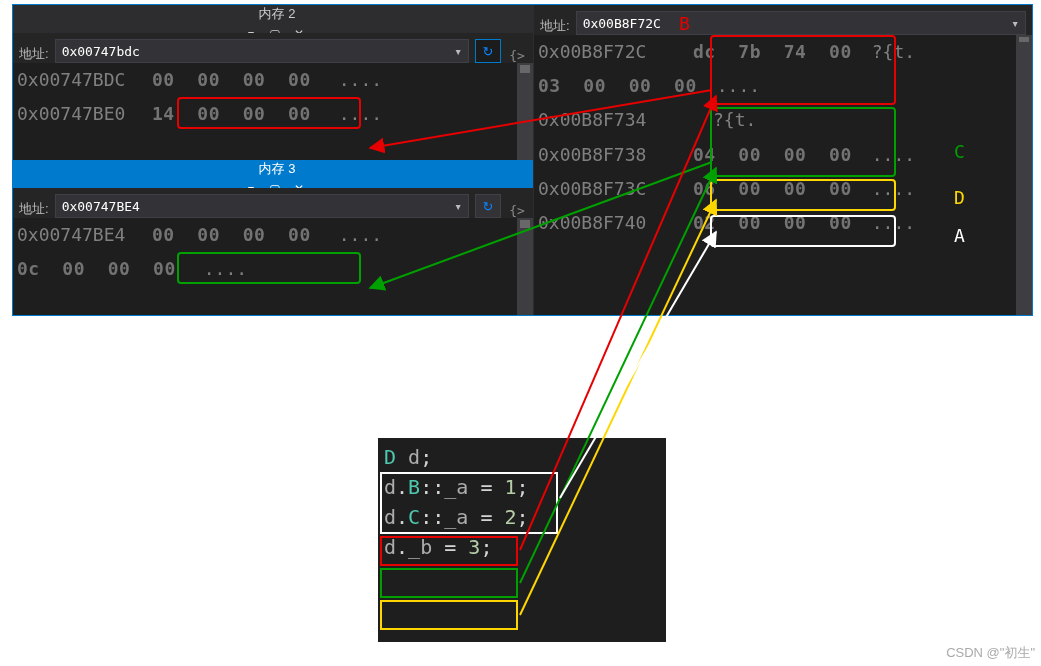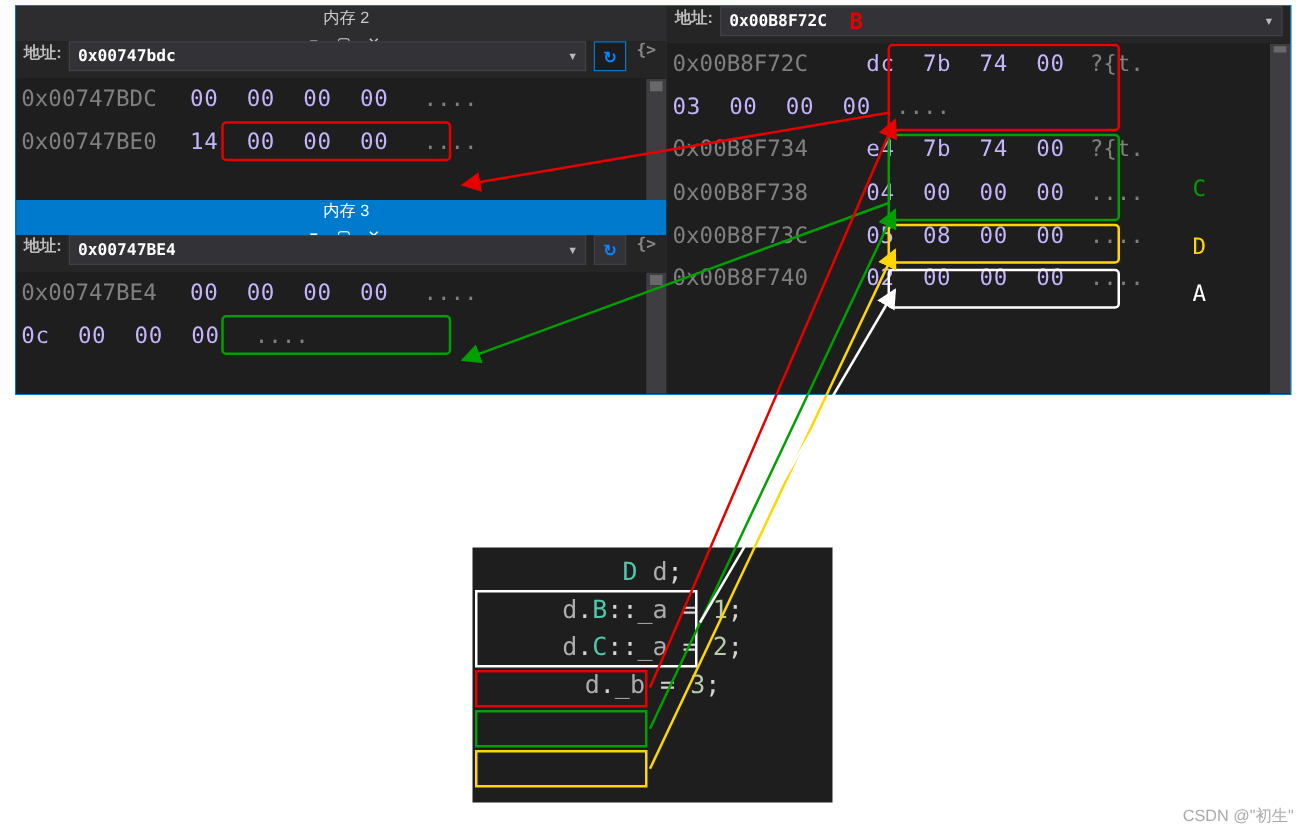--- a/index.html
+++ b/index.html
@@ -46,27 +46,26 @@
   .icon-btn {
     width:22px; height:22px;
     display:flex;align-items:center;justify-content:center;
     color:#ccc; cursor:pointer;
     font-size:12px;
   }
   .panel.title.active .icon-btn { color:#fff; }
   .addrbar {
     height:30px;
     display:flex;
-    align-items:flex-start;
+    align-items:flex-end;
     padding:0 6px;
     gap:6px;
     font-family:"Microsoft YaHei",sans-serif;
     font-size:13px;
     color:#bbb;
-    font-weight:bold;
   }
   .addrbar .lbl { white-space:nowrap; }
   .addrbar .inputwrap {
     flex:1;
     height:22px;
     background:#333337;
     border:1px solid #3f3f46;
     display:flex;
     align-items:center;
     padding:0 6px;
@@ -99,21 +98,21 @@
     line-height:1.9;
     position:relative;
     overflow:hidden;
     padding-left:4px;
     display:flex;
   }
   .hexrows { flex:1; }
   .hexrow { display:flex; align-items:center; }
   .addr { color:#808080; width:135px; white-space:pre;}
   .rightcol .addr{ width:155px;}
-  .bytes { color:#c4b5fd; white-space:pre; letter-spacing:0.5px;}
+  .bytes { color:#737373; white-space:pre; letter-spacing:0.5px;font-weight:bold;}
   .ascii { color:#808080; margin-left:28px; white-space:pre;}
   .rightcol .ascii{ margin-left:20px;}
   .scroll {
     width:16px; background:#3e3e42; position:relative;
   }
   .scroll::before{
     content:""; position:absolute;top:2px;left:3px;right:3px;height:8px;background:#686868;
   }
   .scroll.r::before{ height:5px;}
   
@@ -141,21 +140,21 @@
     left:378px; top:438px;
     width:288px; height:204px;
     background:#1e1e1e;
     color:#ccc;
     font-family:"Consolas",monospace;
     font-size:20px;
     line-height:1.5;
     padding:4px 6px;
     box-sizing:border-box;
   }
-  .codeblock .line{ white-space:pre;text-align:center;}
+  .codeblock .line{ white-space:pre;}
   .t-type{color:#4ec9b0;}
   .t-var{color:#adadad;}
   .t-scope{color:#4ec9b0;}
   .t-mem{color:#adadad;}
   .t-num{color:#b5cea8;}
   .t-punct{color:#d4d4d4;}
   .codebox{
     position:absolute;
     border:2px solid;
     box-sizing:border-box;
@@ -275,31 +274,30 @@
           <span class="addr">0x00B8F72C</span>
           <span class="bytes">dc  7b  74  00</span>
           <span class="ascii">?{t.</span>
         </div>
         <div class="hexrow">
           <span class="bytes">03  00  00  00</span>
           <span class="ascii">....</span>
         </div>
         <div class="hexrow">
           <span class="addr">0x00B8F734</span>
-          <span class="bytes">e4  7b  74  00</span>
           <span class="ascii">?{t.</span>
         </div>
         <div class="hexrow">
           <span class="addr">0x00B8F738</span>
           <span class="bytes">04  00  00  00</span>
           <span class="ascii">....</span>
         </div>
         <div class="hexrow">
           <span class="addr">0x00B8F73C</span>
-          <span class="bytes">05  08  00  00</span>
+          <span class="bytes">06  00  00  00</span>
           <span class="ascii">....</span>
         </div>
         <div class="hexrow">
           <span class="addr">0x00B8F740</span>
           <span class="bytes">02  00  00  00</span>
           <span class="ascii">....</span>
         </div>
       </div>
       <div class="scroll r"></div>
       <div class="hl red" style="left:176px;top:0px;width:186px;height:70px;"></div>

